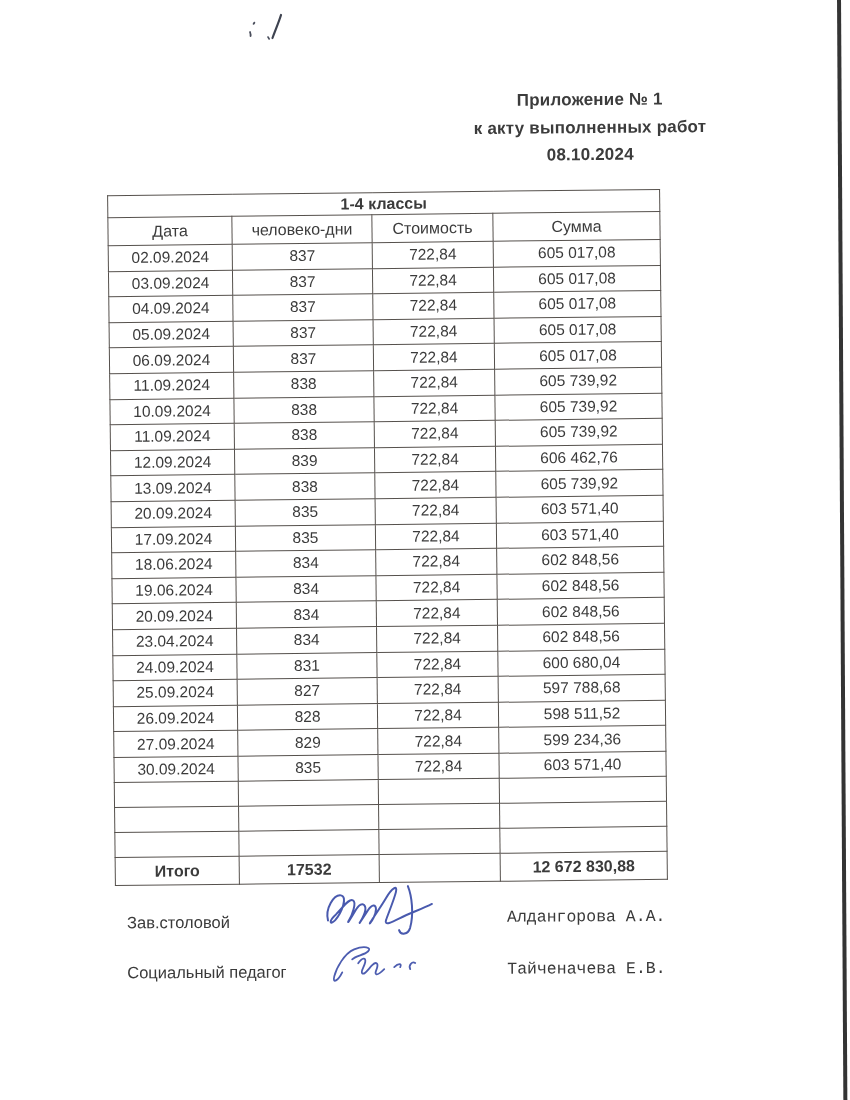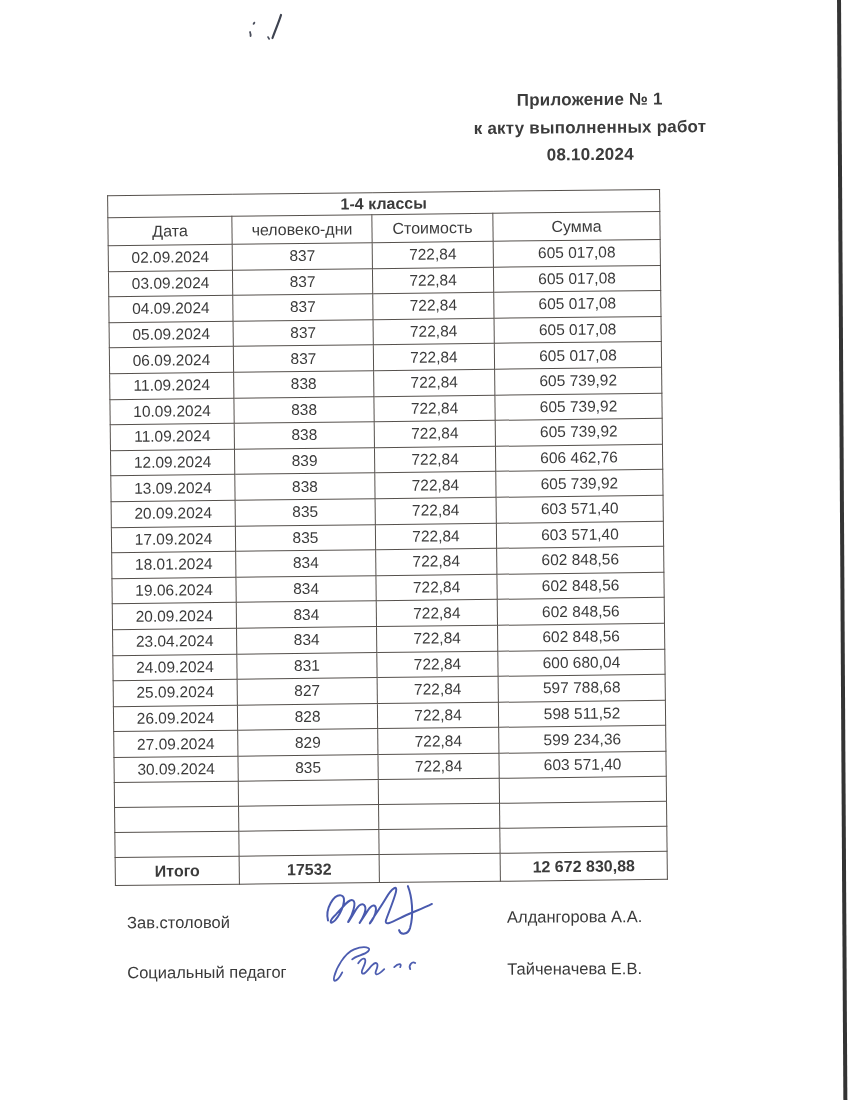--- a/index.html
+++ b/index.html
@@ -64,21 +64,21 @@
     font-size:16px;
     height:21px;
   }
   tr.header-row td{height:27px;font-size:16px;}
   tr.empty-row td{height:24px;}
   tr.total-row td{font-weight:bold;height:27px;font-size:16px;}
 
   
   .sig-block{position:absolute;left:0;top:0;width:850px;transform:rotate(-0.25deg);}
   .sig-role{position:absolute;left:123px;font-size:16.5px;color:#3a3a3a;}
-  .sig-name{position:absolute;left:503px;font-size:16.5px;color:#3a3a3a;}
+  .sig-name{position:absolute;left:503px;font-size:16.5px;color:#3a3a3a;font-family:Liberation Mono, monospace;}
   .sig-svg{position:absolute;}
 </style>
 </head>
 <body>
 
 <div class="page">
 
   <div class="scan-edge"></div>
 
   <svg class="pen-marks" viewBox="0 0 46 34">
@@ -178,21 +178,21 @@
             <td>722,84</td>
             <td>603 571,40</td>
           </tr>
           <tr>
             <td>17.09.2024</td>
             <td>835</td>
             <td>722,84</td>
             <td>603 571,40</td>
           </tr>
           <tr>
-            <td>18.01.2024</td>
+            <td>18.06.2024</td>
             <td>834</td>
             <td>722,84</td>
             <td>602 848,56</td>
           </tr>
           <tr>
             <td>19.06.2024</td>
             <td>834</td>
             <td>722,84</td>
             <td>602 848,56</td>
           </tr>

